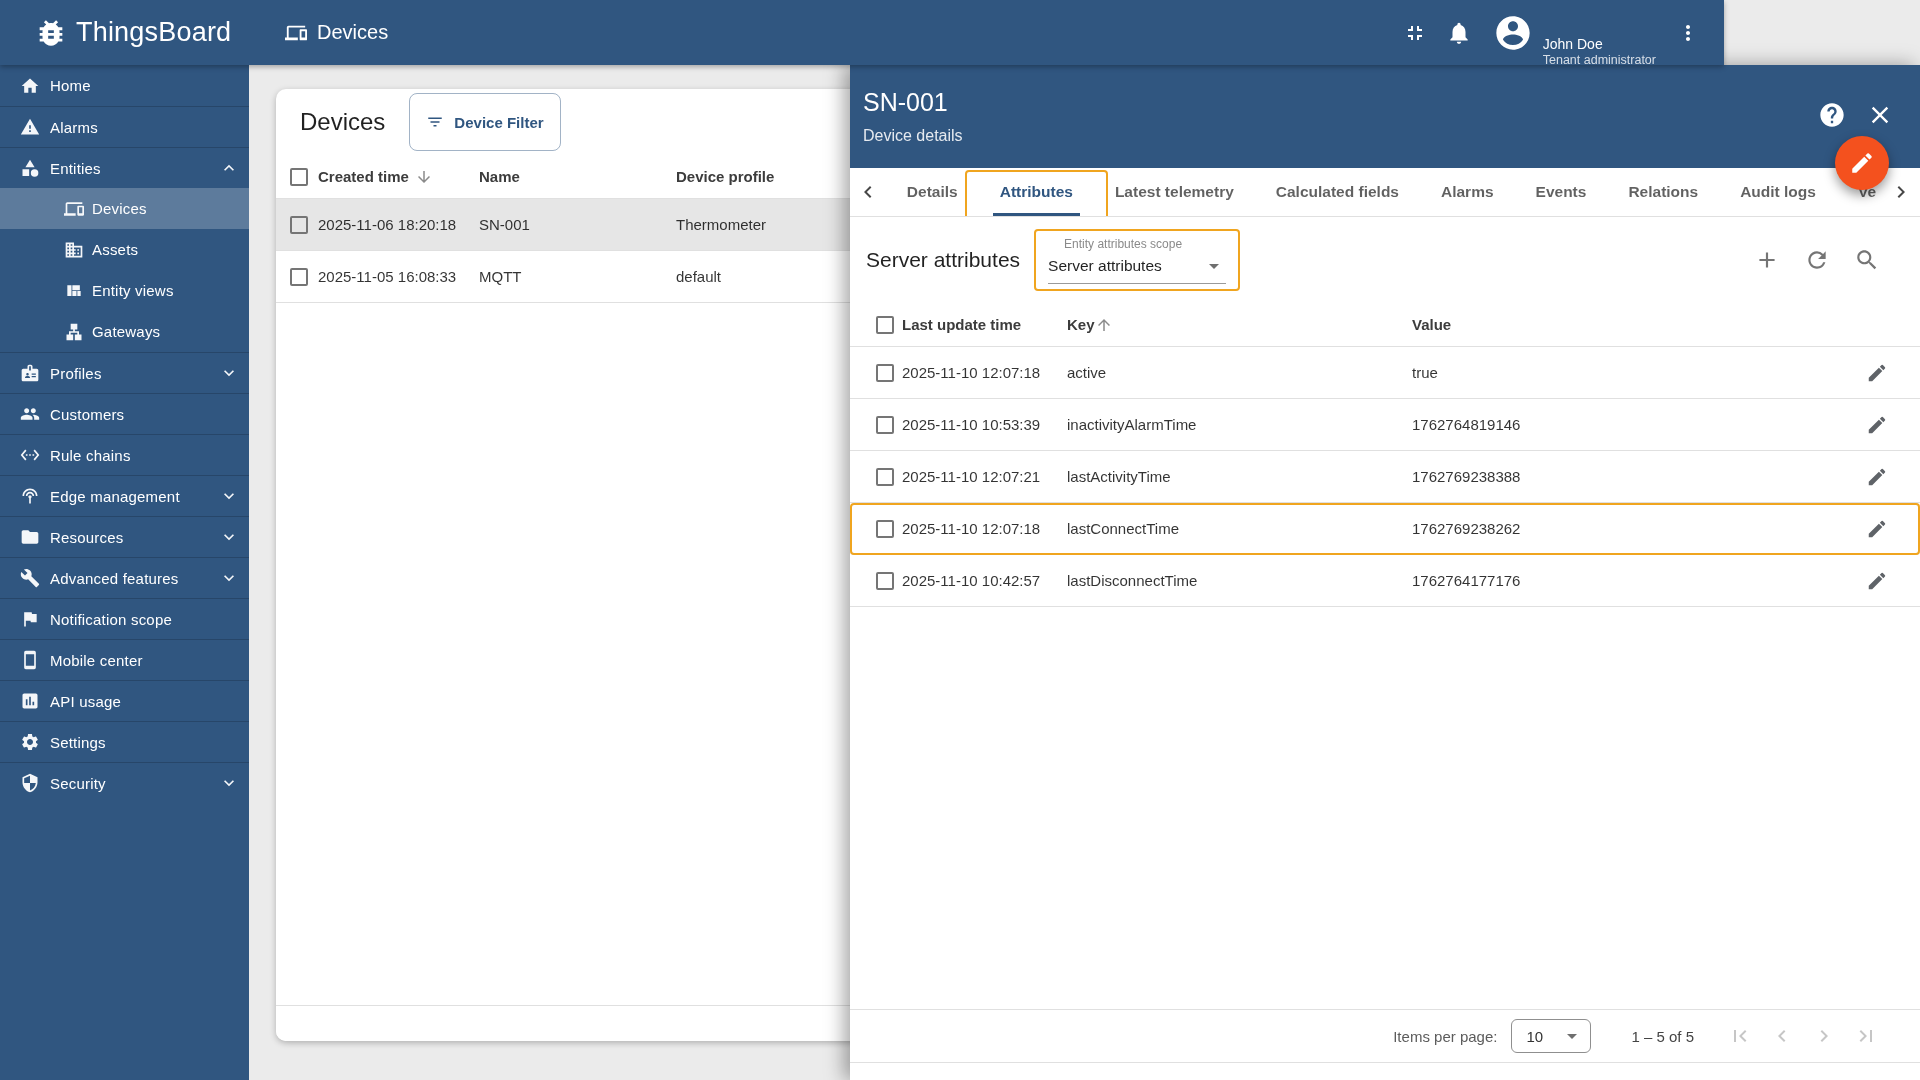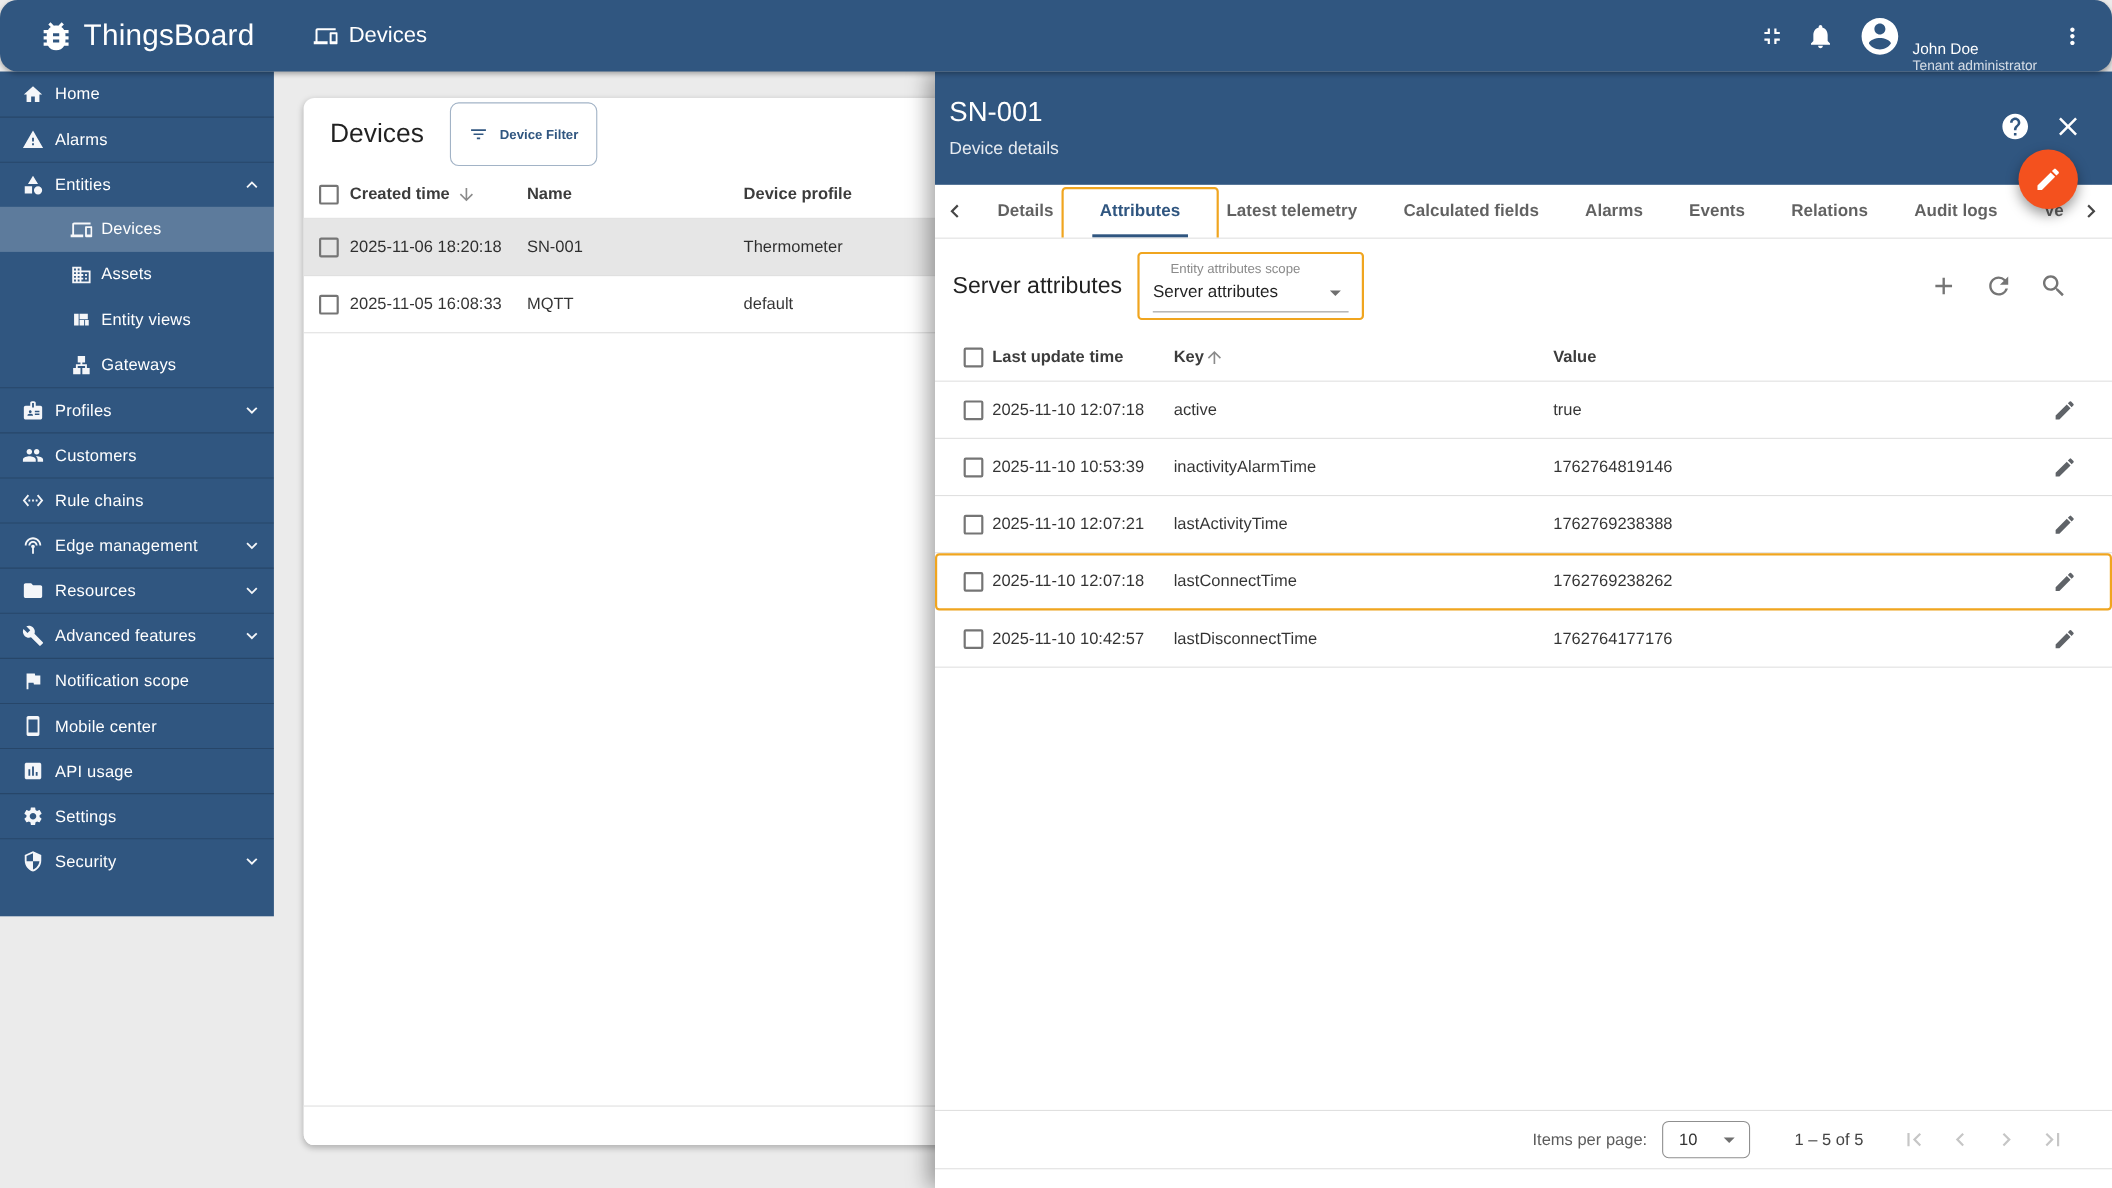--- a/index.html
+++ b/index.html
@@ -10,51 +10,51 @@
   *{margin:0;padding:0;box-sizing:border-box;font-family:"Liberation Sans",sans-serif;}
   html,body{width:1920px;height:1080px;overflow:hidden;background:var(--c-bg);}
   body{position:relative;}
   .i{display:inline-flex;align-items:center;justify-content:center;width:24px;height:24px;flex:none;}
   .i svg{width:100%;height:100%;display:block;}
   .i18{width:18px;height:18px}.i20{width:20px;height:20px}.i22{width:22px;height:22px}
   .i26{width:26px;height:26px}.i28{width:28px;height:28px}.i34{width:34px;height:34px}.i40{width:40px;height:40px}
   button{background:none;border:none;cursor:pointer;color:inherit;}
 
   
-  .topbar{position:absolute;left:0;top:0;width:1920px;height:65px;background:var(--c-primary);
-    color:#fff;display:flex;align-items:center;z-index:40;box-shadow:0 2px 5px rgba(0,0,0,.3);border-radius:16px;}
+  .topbar{position:absolute;left:0;top:0;width:1724px;height:65px;background:var(--c-primary);
+    color:#fff;display:flex;align-items:center;z-index:40;box-shadow:0 2px 5px rgba(0,0,0,.3);}
   .logo{width:249px;display:flex;align-items:center;gap:8px;padding-left:34px;}
   .logo-t{font-size:27px;font-weight:500;letter-spacing:.2px;}
   .page-head{display:flex;align-items:center;gap:10px;margin-left:36px;font-size:20px;}
   .sp{flex:1}
   .tb-ic{color:#fff;display:flex;align-items:center;justify-content:center;width:44px;height:44px;}
   .user{display:flex;align-items:center;gap:10px;margin:0 10px 0 12px;cursor:pointer;}
   .user-txt{display:flex;flex-direction:column;line-height:1.25;margin-top:40px;}
   .user-name{font-size:14px;}
   .user-role{font-size:12.5px;color:rgba(255,255,255,.8);}
   .more-btn{margin-right:14px;}
 
   
-  .sidebar{position:absolute;left:0;top:65px;width:249px;height:768px;background:var(--c-primary);z-index:30;}
+  .sidebar{position:absolute;left:0;top:65px;width:249px;height:1015px;background:var(--c-primary);z-index:30;}
   .sb-item{height:41px;display:flex;align-items:center;gap:10px;padding-left:20px;color:#fff;
     font-size:15px;font-weight:500;letter-spacing:.2px;cursor:pointer;position:relative;}
   .sb-item.bt{border-top:1px solid rgba(0,0,0,.18);}
   .sb-item.child{padding-left:64px;gap:8px;}
   .sb-item.selected{background:rgba(255,255,255,.22);}
   .sb-item .i{color:rgba(255,255,255,.95);}
   .sb-chev{position:absolute;right:10px;top:10px;color:rgba(255,255,255,.9);}
 
   
   .content{position:absolute;left:249px;top:65px;width:1671px;height:1015px;background:var(--c-bg);}
   .card{position:absolute;left:27px;top:24px;width:1260px;height:952px;background:#fff;border-radius:10px;
     box-shadow:0 2px 6px rgba(0,0,0,.25);overflow:hidden;}
   .card-header{height:66px;display:flex;align-items:center;padding:0 24px;}
   .card-title{font-size:24px;font-weight:500;color:var(--tx);}
   .filter-btn{margin-left:24px;display:flex;align-items:center;gap:10px;border:1px solid rgba(48,86,128,.45);
-    border-radius:8px;padding:19px 16px;color:var(--c-primary);font-size:12px;font-weight:600;}
+    border-radius:8px;padding:19px 16px;color:var(--c-primary);font-size:15px;font-weight:600;}
   .dtable .trow{display:flex;align-items:center;border-bottom:1px solid var(--div);}
   .dtable .thead{height:44px;font-weight:700;font-size:15px;color:#3c3c3c;}
   .dtable .tr{height:52px;font-size:15px;color:rgba(0,0,0,.8);}
   .dtable .tr.selected{background:var(--c-selrow);}
   .col-cb{width:42px;padding-left:14px;display:flex;align-items:center;}
   .col-created{width:161px;display:flex;align-items:center;gap:6px;}
   .col-name{width:197px;}
   .col-profile{flex:1;}
   .cb{width:18px;height:18px;border:2px solid #757575;border-radius:2px;background:transparent;cursor:pointer;}
   .sort-i{color:#8b8b8b;}

